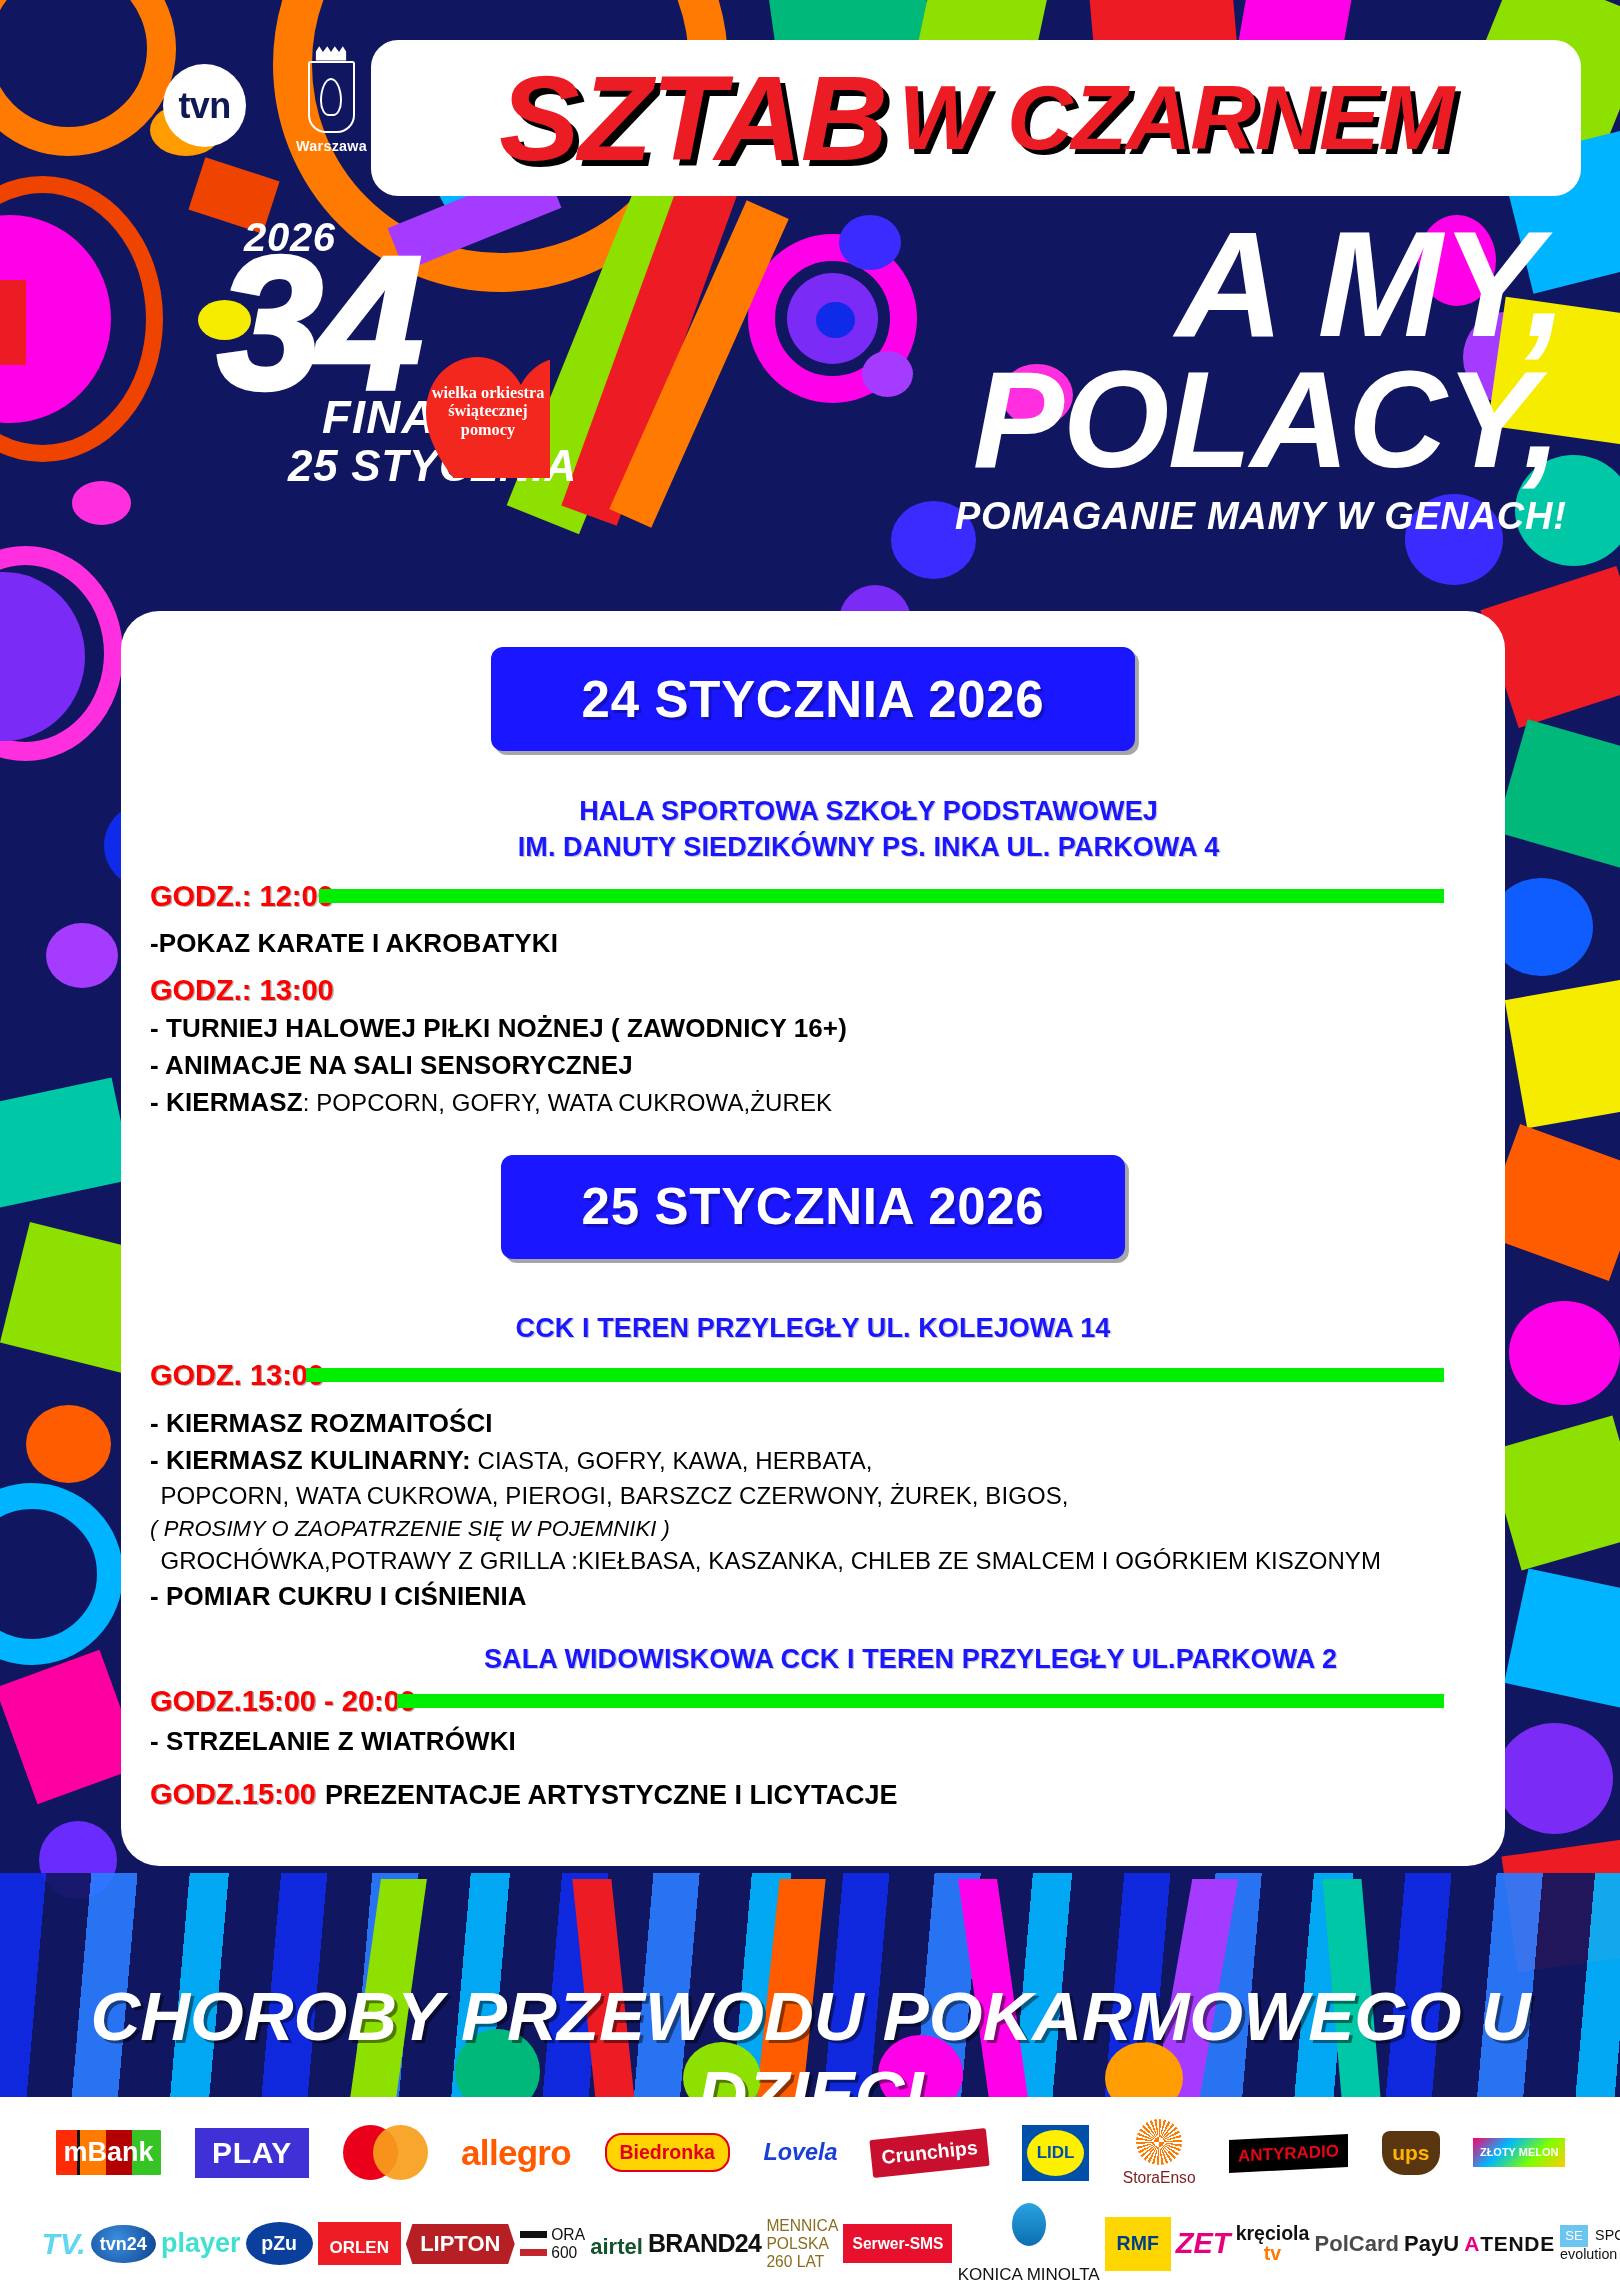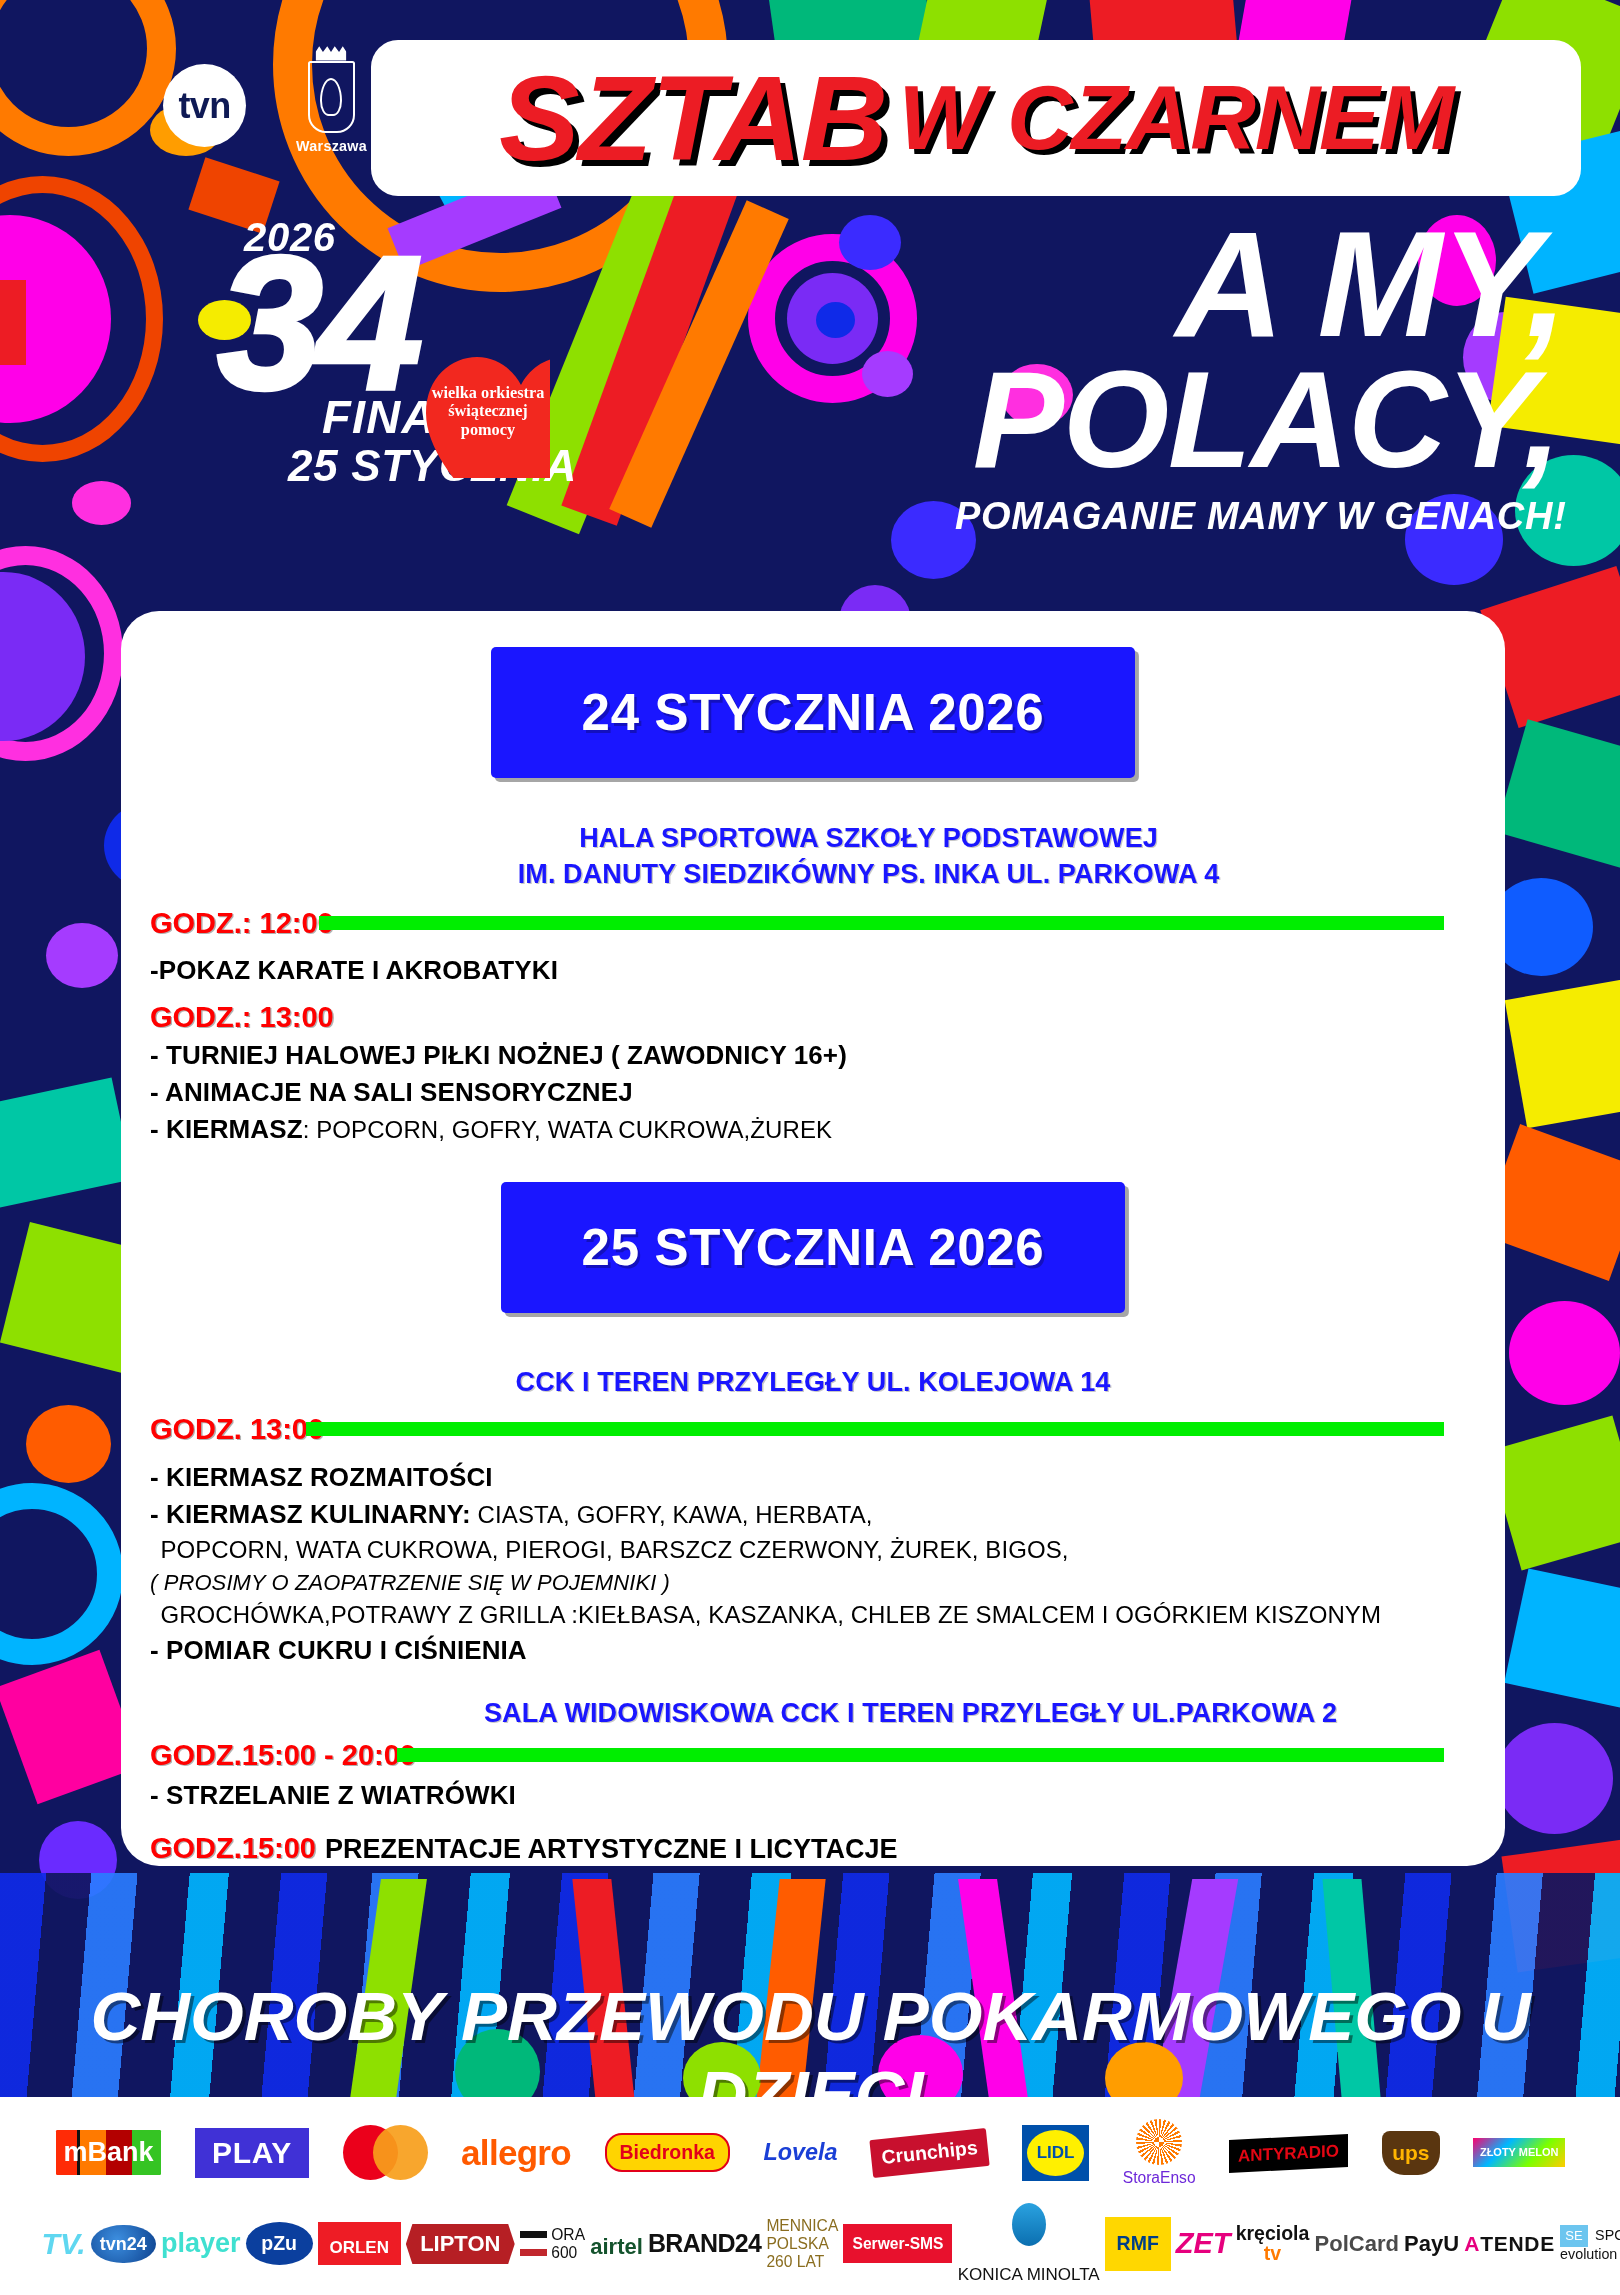--- a/index.html
+++ b/index.html
@@ -186,23 +186,23 @@
     left: 121px; top: 611px;
     width: 1384px; height: 1255px;
     background: #ffffff;
     border-radius: 38px;
     z-index: 25;
     overflow: hidden;
   }
 
   .date-pill {
     margin: 0 auto;
-    width: 644px; height: 131px;
+    width: 644px; height: 104px;
     background: #1a16ff;
-    border-radius: 5px;
+    border-radius: 12px;
     display: flex; align-items: center; justify-content: center;
     box-shadow: 3.9px 3.9px 0 rgba(0,0,0,0.35);
   }
   .date-pill span {
     font-family: "Liberation Sans Narrow", "Liberation Sans", sans-serif;
     font-size: 51px; font-weight: bold;
     color: #ffffff;
     letter-spacing: 0.7px;
     text-shadow: 2.6px 2.6px 0 rgba(0,0,0,0.25);
   }
@@ -324,21 +324,21 @@
      background: conic-gradient(#ff7a00 0 6deg,#fff 6deg 12deg,#ff7a00 12deg 18deg,#fff 18deg 24deg,#ff7a00 24deg 30deg,#fff 30deg 36deg,
      #ff7a00 36deg 42deg,#fff 42deg 48deg,#ff7a00 48deg 54deg,#fff 54deg 60deg,#ff7a00 60deg 66deg,#fff 66deg 72deg,
      #ff7a00 72deg 78deg,#fff 78deg 84deg,#ff7a00 84deg 90deg,#fff 90deg 96deg,#ff7a00 96deg 102deg,#fff 102deg 108deg,
      #ff7a00 108deg 114deg,#fff 114deg 120deg,#ff7a00 120deg 126deg,#fff 126deg 132deg,#ff7a00 132deg 138deg,#fff 138deg 144deg,
      #ff7a00 144deg 150deg,#fff 150deg 156deg,#ff7a00 156deg 162deg,#fff 162deg 168deg,#ff7a00 168deg 174deg,#fff 174deg 180deg,
      #ff7a00 180deg 186deg,#fff 186deg 192deg,#ff7a00 192deg 198deg,#fff 198deg 204deg,#ff7a00 204deg 210deg,#fff 210deg 216deg,
      #ff7a00 216deg 222deg,#fff 222deg 228deg,#ff7a00 228deg 234deg,#fff 234deg 240deg,#ff7a00 240deg 246deg,#fff 246deg 252deg,
      #ff7a00 252deg 258deg,#fff 258deg 264deg,#ff7a00 264deg 270deg,#fff 270deg 276deg,#ff7a00 276deg 282deg,#fff 282deg 288deg,
      #ff7a00 288deg 294deg,#fff 294deg 300deg,#ff7a00 300deg 306deg,#fff 306deg 312deg,#ff7a00 312deg 318deg,#fff 318deg 324deg,
      #ff7a00 324deg 330deg,#fff 330deg 336deg,#ff7a00 336deg 342deg,#fff 342deg 348deg,#ff7a00 348deg 354deg,#fff 354deg 360deg); }
-  .s-storaenso .lbl { font-size:15.6px; color:#6d28d9; margin-top:3.9px; }
+  .s-storaenso .lbl { font-size:15.6px; color:#7f1d1d; margin-top:3.9px; }
   .s-antyradio { background:#000; color:#e30613; font-size:17px; padding:7.8px 9px; transform:skewY(-3deg); }
   .s-ups { background:#5a3610; color:#ffb500; font-size:21px; padding:11.7px 10.4px; border-radius:7.8px 7.8px 22px 22px; }
   .s-zlotymelon { background:linear-gradient(135deg,#ff006e,#00b7ff,#7bff00,#ffcc00);
                   color:#fff; font-size:11px; padding:9px 6.5px; text-align:center; }
   .s-tvn-sport { color:#5fd7f0; font-size:30px; font-style:italic; }
   .s-tvn24 { background:radial-gradient(circle at 40% 40%,#3d8fe0,#0b3f8c); color:#fff; font-size:18px;
              padding:10.4px 9px; border-radius:50%; }
   .s-player { color:#3fe0d0; font-size:27px; }
   .s-pzu { background:#0b3f9e; color:#fff; font-size:19.5px; padding:11.7px 15.6px; border-radius:50%; }
   .s-orlen { background:#ee1c25; color:#fff; font-size:17px; padding:17px 11.7px 9px 11.7px; }

